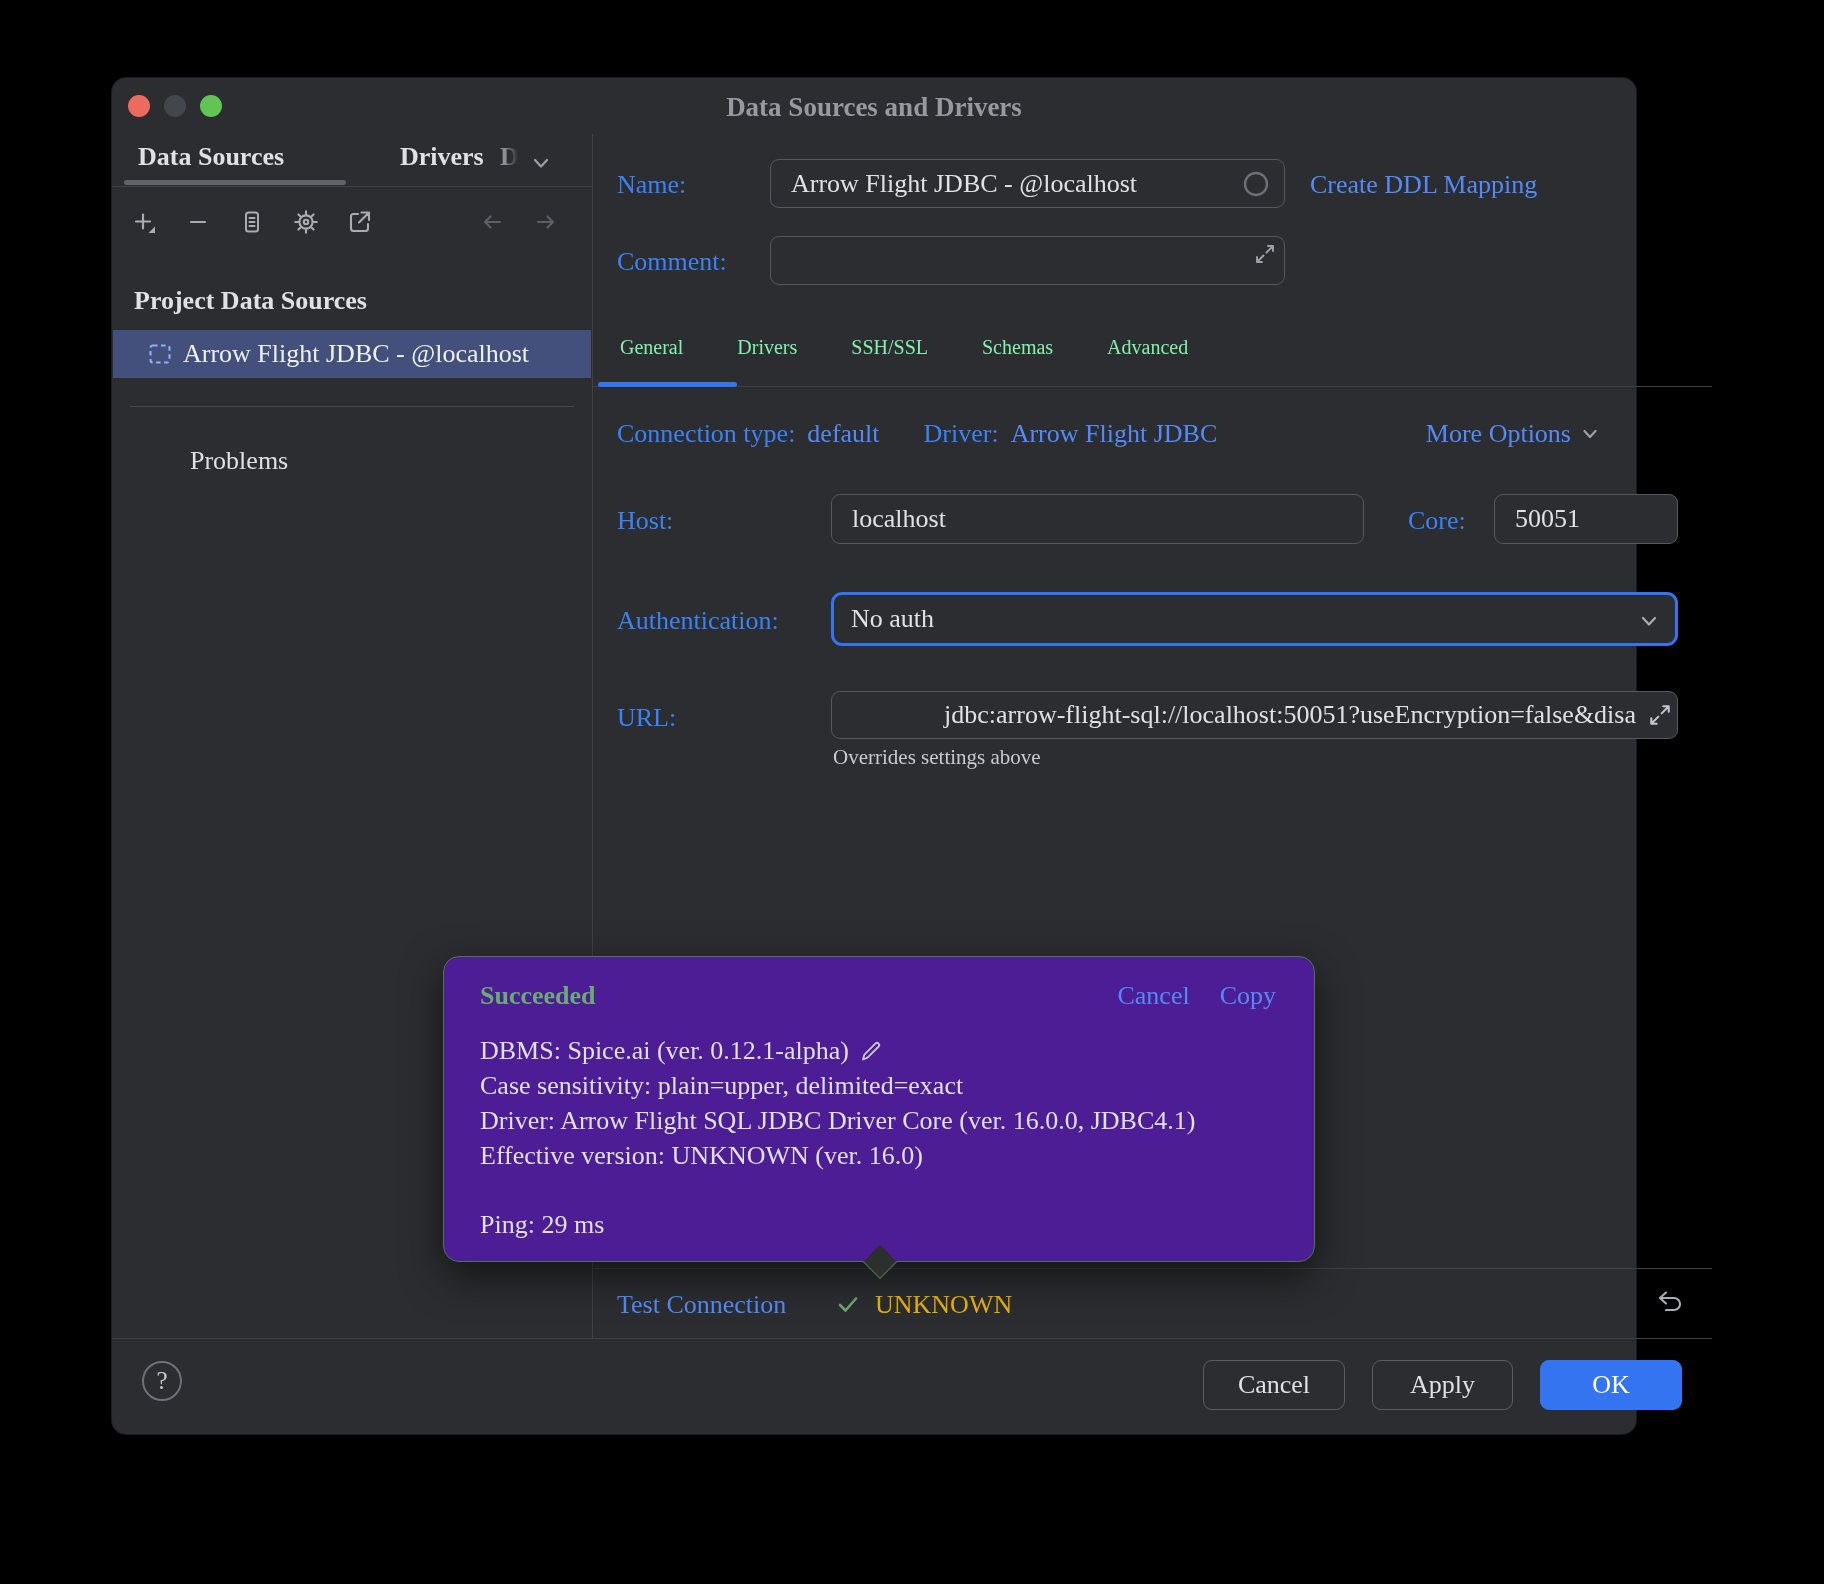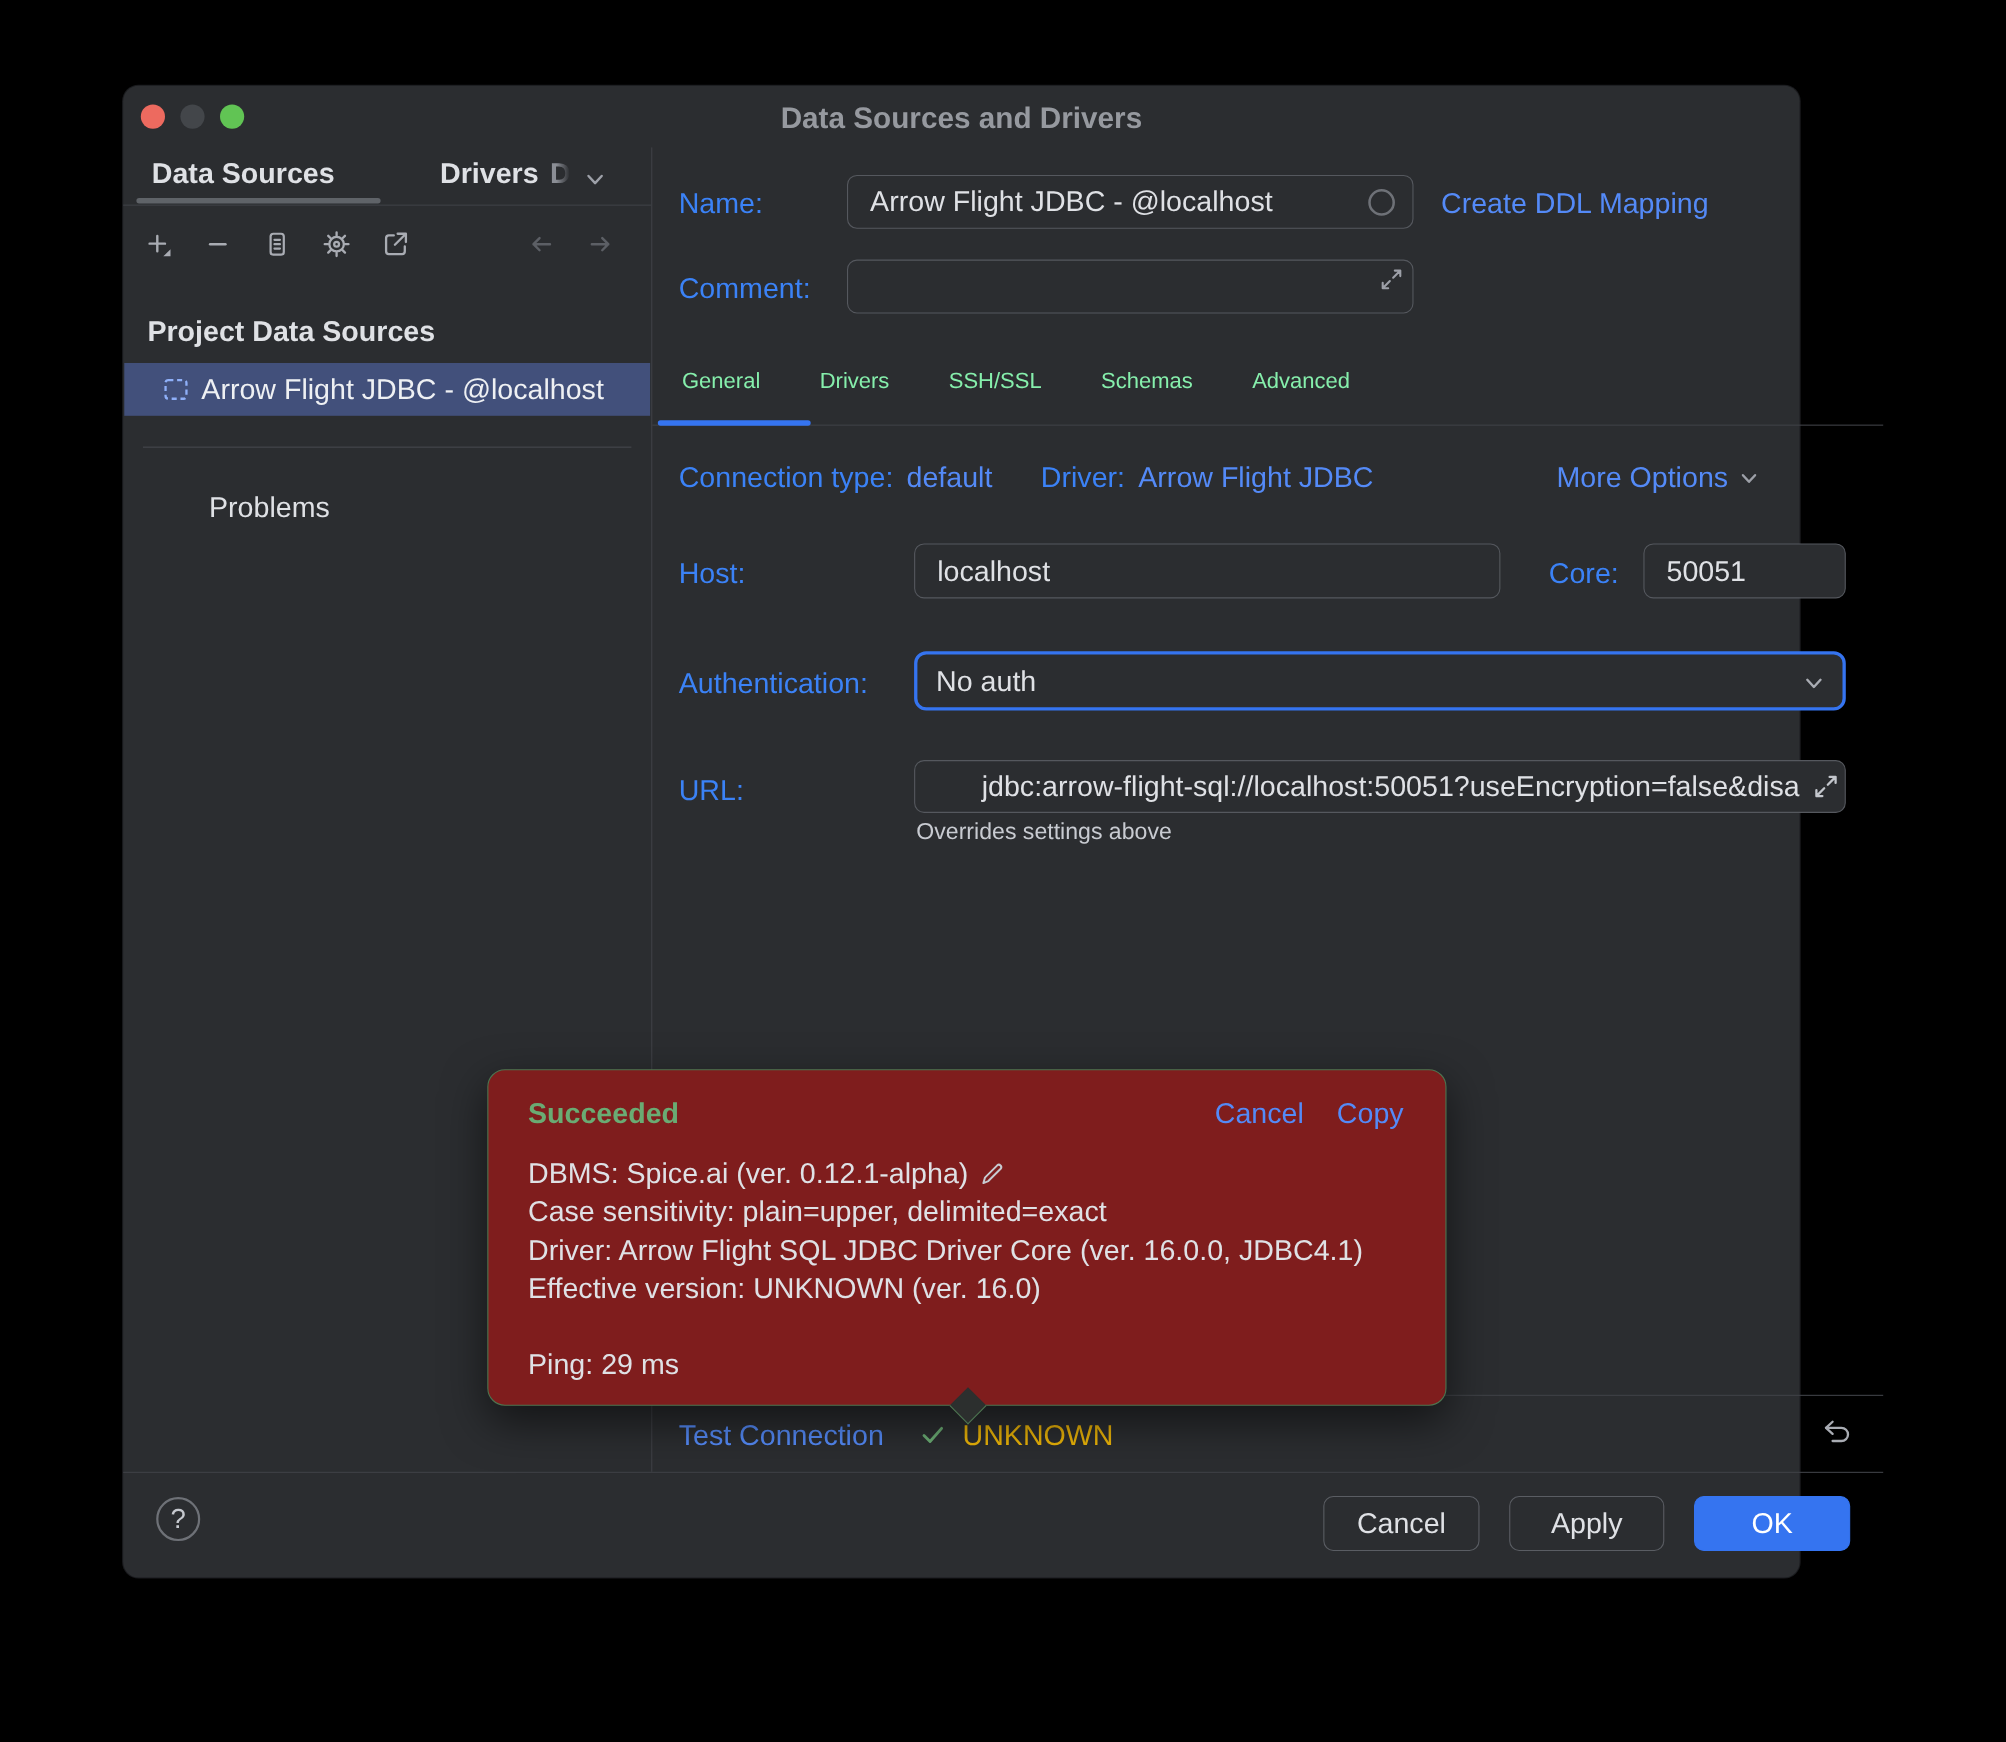--- a/index.html
+++ b/index.html
@@ -1,42 +1,42 @@
 <!DOCTYPE html>
 <html><head>
 <meta charset="utf-8">
 <style>
   * { margin:0; padding:0; box-sizing:border-box; }
   html,body { width:1824px; height:1584px; background:#000; overflow:hidden;
     font-family:"Liberation Sans","DejaVu Sans",sans-serif; }
   .abs { position:absolute; }
   #window { position:absolute; left:112px; top:78px; width:1524px; height:1356px;
-    background:#2b2d30; border-radius:14px; box-shadow:0 0 0 1px #1a1b1e, 0 20px 60px rgba(0,0,0,.6); }
+    background:#2b2d30; border-radius:14px; box-shadow:0 0 0 1px #1a1b1e, 0 20px 60px rgba(0,0,0,.6);font-family:Liberation Serif, serif; }
   .light { width:22px; height:22px; border-radius:50%; top:17px; }
   #title { left:0; top:14px; width:100%; text-align:center; font-size:27px; font-weight:700; color:#96999f; }
   .stab { font-size:26px; font-weight:700; color:#dfe1e5; top:64px; }
   .tab-fade { color:#8b8e95; -webkit-mask-image:linear-gradient(to right,#000 30%,transparent 95%);
               mask-image:linear-gradient(to right,#000 30%,transparent 95%); }
   #stab-underline { left:12px; top:102px; width:222px; height:5px; background:#5f6368; border-radius:3px; }
   .hline { height:1px; background:#3f4146; }
   .vline { width:1px; background:#3f4146; }
   .icon28 { width:28px; height:28px; top:130px; }
   .lbl { font-size:26px; color:#3b82f6; }
   .field { border:1px solid #55585e; border-radius:9px; background:#2b2d30; color:#dfe1e5;
            font-size:26px; display:flex; align-items:center; }
   .link { color:#548af7; font-size:26px; cursor:default; }
   .rtab { font-size:20px; color:#86efac; }
   #sel-row { left:1px; top:252px; width:478px; height:48px; background:#42507b;
              display:flex; align-items:center; }
   .btn { height:50px; border-radius:9px; border:1px solid #5a5d63; color:#dfe1e5;
          font-size:26px; display:flex; align-items:center; justify-content:center; background:transparent; }
   #ok-btn { background:#3574f0; border-color:#3574f0; color:#fff; }
-  #popup { left:331px; top:878px; width:872px; height:306px; background:#7f1d1d;
+  #popup { left:331px; top:878px; width:872px; height:306px; background:#4c1d95;
            border:1px solid #4c7550; border-radius:16px; z-index:10;
-           box-shadow:0 14px 40px rgba(0,0,0,.55);margin-top:16px; }
+           box-shadow:0 14px 40px rgba(0,0,0,.55); }
   #popup-notch { left:424px; bottom:-13px; width:24px; height:24px; background:#2c2f2e;
            border-right:1px solid #4c7550; border-bottom:1px solid #4c7550; transform:rotate(45deg); }
   .pline { font-size:26px; color:#dfe1e5; height:35px; line-height:35px; white-space:nowrap; }
   svg { display:block; }
 </style>
 </head>
 <body>
 
 <div id="window">
 

